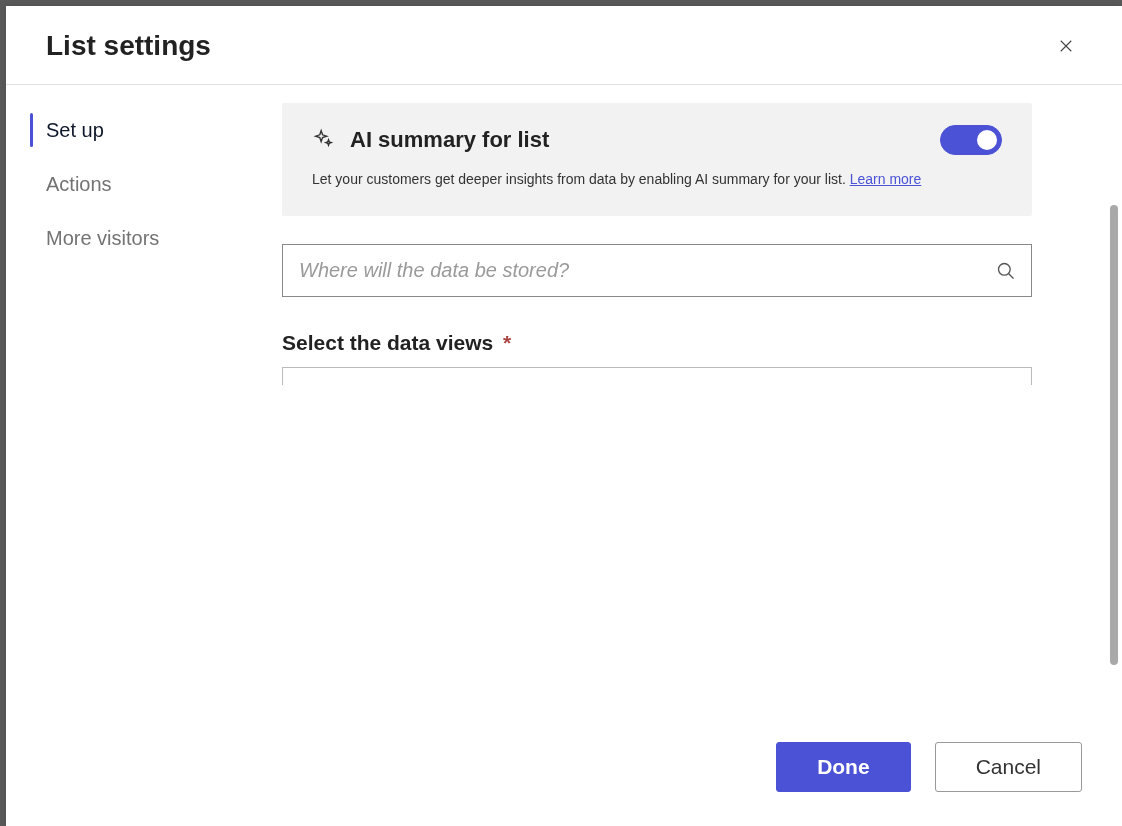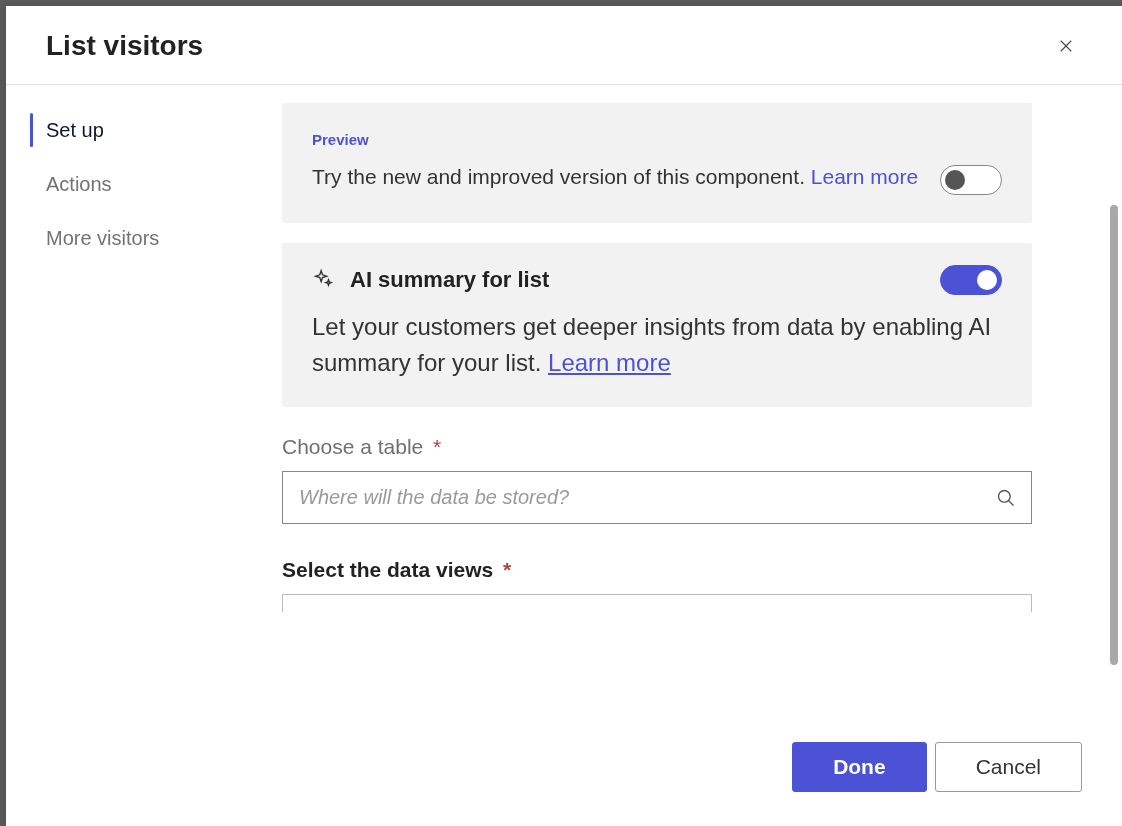--- a/index.html
+++ b/index.html
@@ -160,21 +160,21 @@
       display: flex;
       align-items: center;
       gap: 16px;
     }
     .ai-title {
       font-size: 22px;
       font-weight: 600;
       color: #222;
     }
     .ai-desc {
-      font-size: 24px;
+      font-size: 14px;
       color: #333;
       line-height: 1.5;
     }
     .description-text {
       font-size: 21px;
       color: #333;
       line-height: 1.5;
       margin-bottom: 30px;
     }
     .field-label {
@@ -213,21 +213,21 @@
       border: 1px solid #bbb;
       border-bottom: none;
       background: #fff;
     }
     .footer {
       position: absolute;
       bottom: 0; left: 0; right: 0;
       padding: 22px 40px 34px 40px;
       display: flex;
       justify-content: flex-end;
-      gap: 8px;
+      gap: 24px;
       background: #fff;
     }
     .btn {
       padding: 12px 40px;
       font-size: 21px;
       font-family: inherit;
       border-radius: 3px;
       cursor: pointer;
       min-width: 128px;
       text-align: center;
@@ -254,21 +254,21 @@
     }
     .sparkle-icon svg { width: 22px; height: 22px; }
     .toggle-inline { margin-top: 0; }
   </style>
 </head>
 <body>
 
 <div class="modal">
 
   <div class="modal-header">
-    <div class="modal-title">List visitors</div>
+    <div class="modal-title">List settings</div>
     <div class="close-btn">
       <svg viewBox="0 0 24 24" fill="none" stroke="currentColor" stroke-width="1.5">
         <line x1="5" y1="5" x2="19" y2="19"></line>
           <line x1="19" y1="5" x2="5" y2="19"></line>
       </svg>
     </div>
   </div>
 
   <div class="modal-body">
 
@@ -279,33 +279,20 @@
       <div class="sidebar-item">
         <span>Actions</span>
       </div>
       <div class="sidebar-item">
         <span>More visitors</span>
       </div>
     </div>
 
     <div class="content">
 
-      <div class="card">
-        <div class="preview-row">
-          <div class="preview-text-col">
-            <div class="preview-label">Preview</div>
-            <div class="preview-desc">
-              <span>Try the new and improved version of this component. </span><a class="link">Learn more</a>
-            </div>
-          </div>
-          <div class="toggle off">
-            <div class="knob"></div>
-          </div>
-        </div>
-      </div>
 
       <div class="ai-card">
         <div class="ai-header-row">
           <div class="ai-title-group">
             <span class="sparkle-icon">
               <svg viewBox="0 0 24 24" fill="none" stroke="#333" stroke-width="1.5">
                 <path d="M10 4 L11.5 8.5 L16 10 L11.5 11.5 L10 16 L8.5 11.5 L4 10 L8.5 8.5 Z"></path>
                 <path d="M18 14 L18.8 16.2 L21 17 L18.8 17.8 L18 20 L17.2 17.8 L15 17 L17.2 16.2 Z"></path>
               </svg>
             </span>
@@ -314,23 +301,20 @@
           <div class="toggle on toggle-inline">
             <div class="knob"></div>
           </div>
         </div>
         <div class="ai-desc">
           <span>Let your customers get deeper insights from data by enabling AI summary for your list. </span><a class="link underline">Learn more</a>
         </div>
       </div>
 
 
-      <div class="field-label">
-        <span>Choose a table </span><span class="req-star">*</span>
-      </div>
       <div class="input-wrap">
         <input type="text" class="text-input" placeholder="Where will the data be stored?" style="">
         <svg class="search-icon-in-input" viewBox="0 0 24 24" fill="none" stroke="currentColor" stroke-width="1.6">
           <circle cx="10" cy="10" r="7"></circle>
             <line x1="15" y1="15" x2="21" y2="21"></line>
         </svg>
       </div>
 
       <div class="field-label strong">
         <span>Select the data views </span><span class="req-star">*</span>

